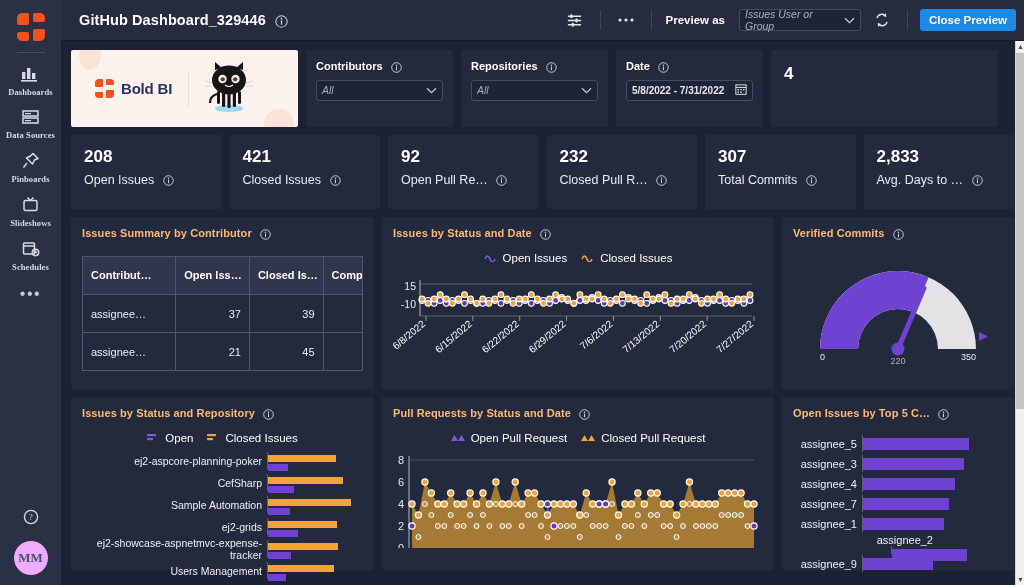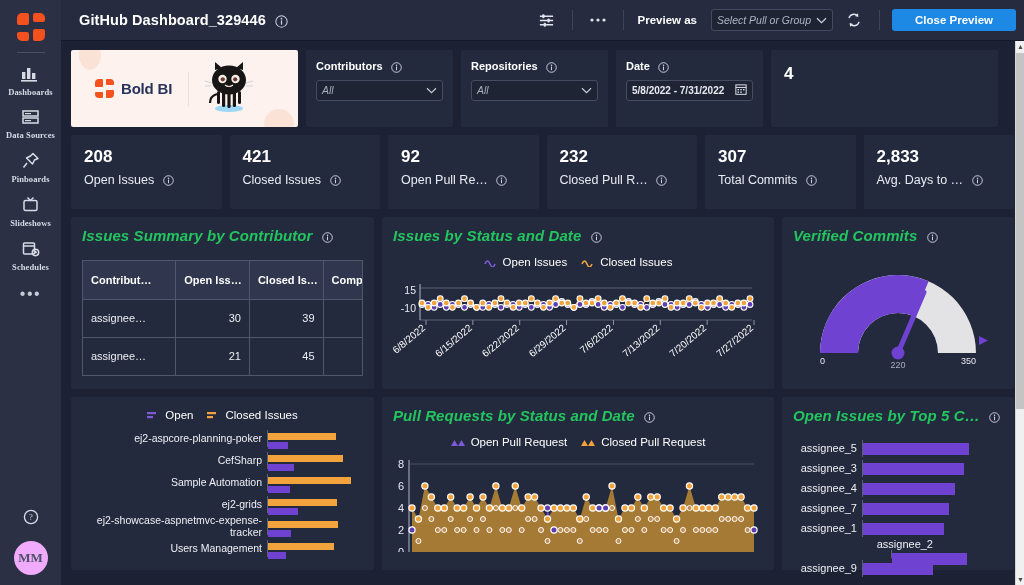--- a/index.html
+++ b/index.html
@@ -56,31 +56,31 @@
   .tb-sep { width: 1px; height: 20px; background: #3d4358; margin: 0 4px; }
   .preview-as { font-size: 11.5px; font-weight: 700; color: #ffffff; margin: 0 6px 0 2px; }
   .sel-user {
     width: 122px; height: 22px; background: #1f2434; border: 1px solid #454b61;
     border-radius: 3px; display: flex; align-items: center; padding: 0 5px;
     font-size: 10.5px; color: #aeb2c2; font-style: italic; cursor: pointer;
   }
   .sel-user .cv { margin-left: auto; font-style: normal; color: #cfd2de; }
   .close-preview {
     background: #1e88e5; color: #fff; border: none; border-radius: 3px;
-    font-size: 11.5px; font-weight: 700; padding: 5px 23px; cursor: pointer;
+    font-size: 11.5px; font-weight: 700; padding: 5px 9px; cursor: pointer;
     font-family: "Liberation Sans", sans-serif;
   }
 
   
   .canvas { flex: 1; padding: 9px 10px 0 10px; overflow: hidden; position: relative; }
   .row { display: flex; gap: 8px; margin-bottom: 8px; }
   .card { background: #242a3d; border-radius: 2px; position: relative; }
   .card-title {
-    font-size: 15px; font-weight: 700; color: #22c55e;
-    padding: 10px 0 0 11px; letter-spacing: .1px; font-style: italic;
+    font-size: 11px; font-weight: 700; color: #fdba74;
+    padding: 10px 0 0 11px; letter-spacing: .1px;
   }
 
   
   .banner { width: 227px; height: 77px; background: #fdf2ee; border-radius: 2px; display: flex; align-items: center; position: relative; overflow: hidden; }
   .banner .blob1 { position: absolute; left: 8px; top: -10px; width: 22px; height: 30px; background: #fae3d6; border-radius: 50%; }
   .banner .blob2 { position: absolute; right: 4px; bottom: -12px; width: 30px; height: 30px; background: #fae3d6; border-radius: 50%; }
   .bb-logo { display: flex; align-items: center; margin-left: 24px; gap: 7px; z-index: 1; }
   .bb-mark { width: 19px; height: 19px; position: relative; }
   .bb-mark i { position: absolute; width: 8px; height: 8px; background: #f4511e; display: block; }
   .bb-mark i:nth-child(1){ left:0; top:0; border-radius:4px 1px 1px 1px; }
@@ -279,21 +279,21 @@
             <g fill="#e3e5ee">
               <circle cx="3" cy="3" r="1.6"></circle>
               <circle cx="9" cy="3" r="1.6"></circle>
               <circle cx="15" cy="3" r="1.6"></circle>
             </g>
           </svg>
       </div>
       <div class="tb-sep"></div>
       <span class="preview-as">Preview as</span>
       <div class="sel-user">
-        <span>Select Pull or Group</span>
+        <span>Issues User or Group</span>
         <span class="cv">
           <svg width="11" height="7" viewBox="0 0 11 7">
               <path d="M1 1.2 L5.5 5.6 L10 1.2" fill="none" stroke="#cfd2de" stroke-width="1.2"></path>
             </svg>
         </span>
       </div>
       <div class="tb-btn">
         <svg width="16" height="16" viewBox="0 0 16 16">
             <g fill="none" stroke="#e3e5ee" stroke-width="1.4">
               <path d="M3 6.2a5 5 0 0 1 8.6-2.2"></path>
@@ -531,21 +531,21 @@
                   <tr>
                 <th style="width:83px">Contribut…</th>
                 <th style="width:66px">Open Iss…</th>
                 <th style="width:66px">Closed Is…</th>
                 <th style="width:80px">Completi</th>
               </tr>
                 </thead>
               <tbody>
                 <tr>
                   <td class="first">assignee…</td>
-                  <td>30</td>
+                  <td>37</td>
                   <td>39</td>
                   <td>62.90</td>
                 </tr>
                 <tr>
                   <td class="first">assignee…</td>
                   <td>21</td>
                   <td>45</td>
                   <td>68.18</td>
                 </tr>
               </tbody>
@@ -751,20 +751,30 @@
               <text x="100" y="118" font-size="9" fill="#a9adbe" text-anchor="middle" font-family="Liberation Sans, sans-serif">220</text>
               <text x="178" y="114" font-size="9" fill="#e8eaf2" text-anchor="end" font-family="Liberation Sans, sans-serif">350</text>
             </svg>
           </div>
         </div>
       </div>
 
       <div class="row">
 
         <div class="card w-left h-bot">
+          <div class="card-title">
+            <span>Issues by Status and Repository</span>
+            <span class="info-ic">
+                <svg width="11" height="11" viewBox="0 0 14 14">
+                  <circle cx="7" cy="7" r="6.1" fill="none" stroke="#cfd3e0" stroke-width="1.2"></circle>
+                  <circle cx="7" cy="4" r=".95" fill="#cfd3e0"></circle>
+                  <rect x="6.35" y="5.8" width="1.3" height="4.6" fill="#cfd3e0"></rect>
+                </svg>
+              </span>
+          </div>
           <div class="legend">
             <span class="legend-item">
               <svg width="13" height="9" viewBox="0 0 13 9">
                   <g fill="#7d5bd6">
                     <rect x="0" y="1" width="9" height="2.2"></rect>
                     <rect x="0" y="5" width="6" height="2.2"></rect>
                   </g>
                 </svg>
               <span>Open</span>
             </span>

